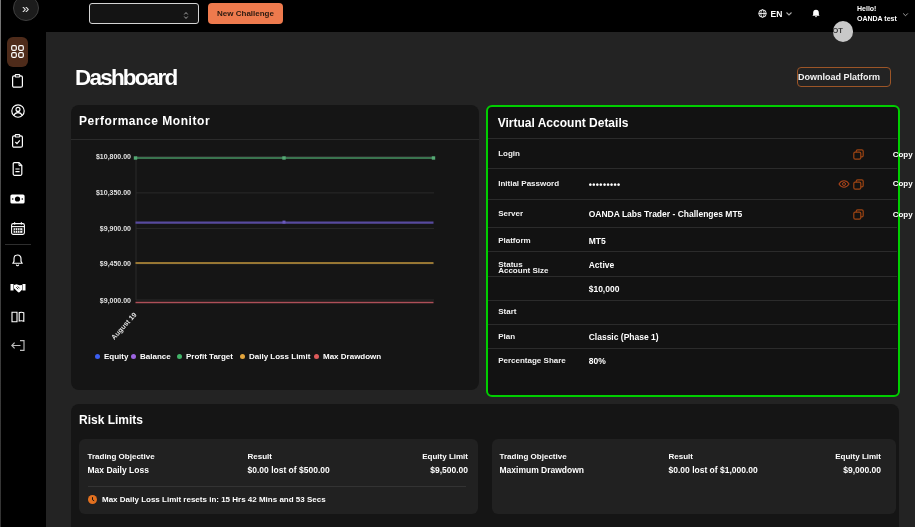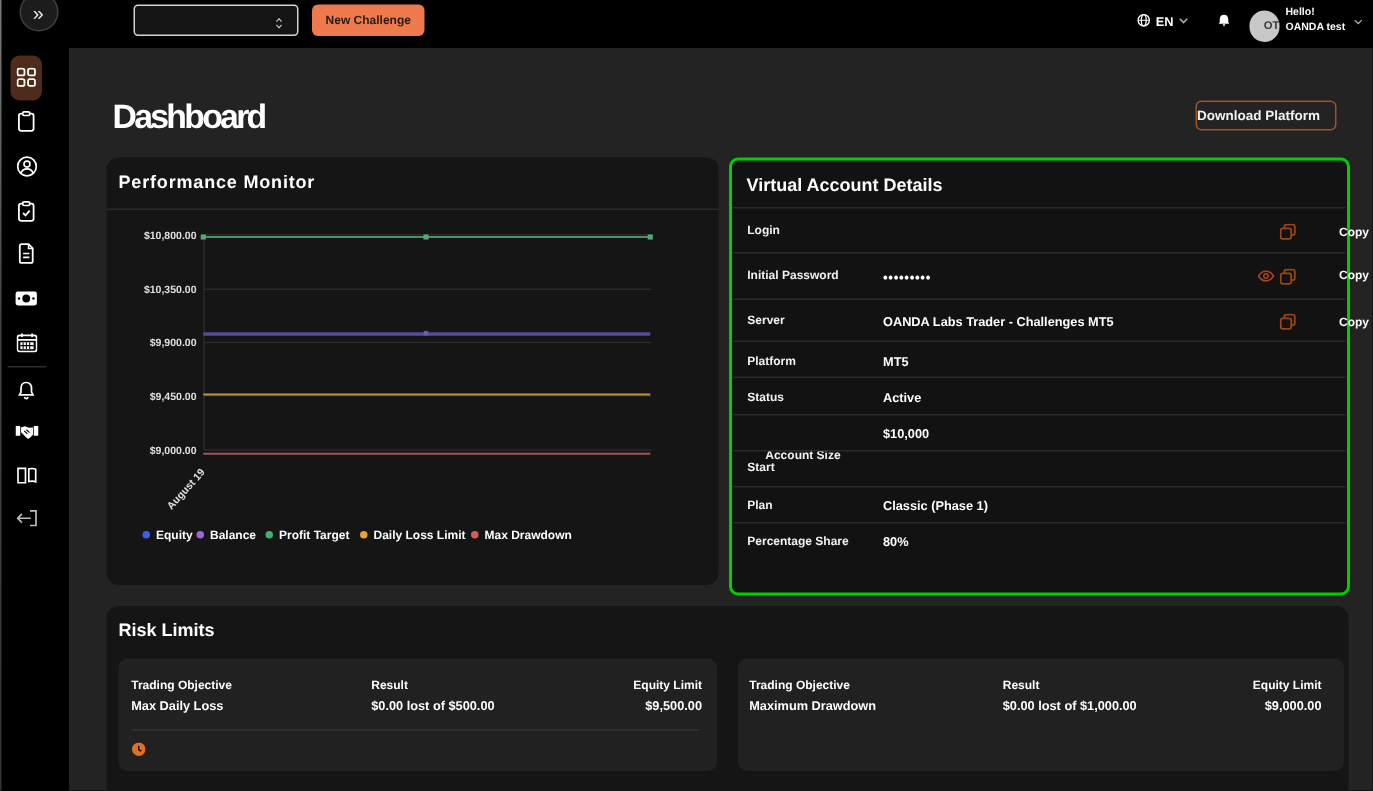--- a/index.html
+++ b/index.html
@@ -38,21 +38,21 @@
     <path d="M1 6 H11" stroke="#fff" stroke-width="1.1" fill="none"></path>
   </svg>
   <div class="abs white" style="left:770.5px; top:8.5px; font-size:8.5px; font-weight:bold;">EN</div>
   <svg class="abs" style="left:785px; top:10.5px;" width="8" height="6" viewBox="0 0 8 6">
       <path d="M1.5 1.5 L4 4 L6.5 1.5" stroke="#aaa" stroke-width="1.1" fill="none"></path>
     </svg>
   <svg class="abs" style="left:811px; top:8.5px;" width="10" height="10" viewBox="0 0 12 11">
     <path d="M6 0.5 C3.8 0.5 2.6 2 2.6 4 L2.6 6.2 L1.8 7.6 L10.2 7.6 L9.4 6.2 L9.4 4 C9.4 2 8.2 0.5 6 0.5 Z" fill="#fff"></path>
     <path d="M4.8 8 L7.2 8 L6 9.8 Z" fill="#fff"></path>
   </svg>
-  <div class="abs" style="left:832.5px; top:7px; width:20.5px; height:20.5px; border-radius:50%; background:#c8c8c8; color:#3a3a3a; font-size:7.5px; font-weight:bold; text-align:right; line-height:20.5px;">OT</div>
+  <div class="abs" style="left:832.5px; top:21px; width:20.5px; height:20.5px; border-radius:50%; background:#c8c8c8; color:#3a3a3a; font-size:7.5px; font-weight:bold; text-align:left; line-height:20.5px;">OT</div>
   <div class="abs white" style="left:857px; top:4.5px; font-size:7px; font-weight:bold;">Hello!</div>
   <div class="abs white" style="left:857px; top:15px; font-size:7px; font-weight:bold;">OANDA test</div>
   <svg class="abs" style="left:902px; top:11.5px;" width="7" height="6" viewBox="0 0 9 7">
       <path d="M1.5 1.5 L4.5 4.5 L7.5 1.5" stroke="#bbb" stroke-width="1.1" fill="none"></path>
     </svg>
 
   <div class="abs" style="left:6.5px; top:37px; width:21.5px; height:29.5px; border-radius:6px; background:#4e2b1a;"></div>
 
   <svg class="abs" style="left:11px; top:45px;" width="13" height="13" viewBox="0 0 13 13">
     <rect x="0.7" y="0.7" width="4.6" height="4.6" rx="1.2" stroke="#fff" stroke-width="1.2" fill="none"></rect>
@@ -207,21 +207,21 @@
     <div class="abs sep" style="left:0; top:119.6px; width:409px;"></div>
 
     <div class="abs vlabel" style="top:128.5px;text-align:right;">Platform</div>
     <div class="abs vvalue" style="top:128.5px;">MT5</div>
     <div class="abs sep" style="left:0; top:144.4px; width:409px;"></div>
 
     <div class="abs vlabel" style="top:152.5px;">Status</div>
     <div class="abs vvalue" style="top:152.5px;">Active</div>
     <div class="abs sep" style="left:0; top:168.9px; width:409px;"></div>
 
-    <div class="abs vlabel" style="top:192px;margin-left:12px;">Account Size</div>
+    <div class="abs vlabel" style="top:159px;">Account Size</div>
     <div class="abs vvalue" style="top:176.5px;">$10,000</div>
     <div class="abs sep" style="left:0; top:192.9px; width:409px;"></div>
 
     <div class="abs vlabel" style="top:200px;">Start</div>
     <div class="abs sep" style="left:0; top:216.5px; width:409px;"></div>
 
     <div class="abs vlabel" style="top:224.5px;">Plan</div>
     <div class="abs vvalue" style="top:224.5px;">Classic (Phase 1)</div>
     <div class="abs sep" style="left:0; top:240.5px; width:409px;"></div>
 
@@ -236,20 +236,21 @@
       <div class="abs white" style="left:168.5px; top:13px; font-size:8px; font-weight:bold;">Result</div>
       <div class="abs white" style="right:10px; top:13px; font-size:8px; font-weight:bold;">Equity Limit</div>
       <div class="abs white" style="left:8.5px; top:26px; font-size:8.5px; font-weight:600;">Max Daily Loss</div>
       <div class="abs white" style="left:168.5px; top:26px; font-size:8.5px; font-weight:600;">$0.00 lost of $500.00</div>
       <div class="abs white" style="right:10px; top:26px; font-size:8.5px; font-weight:600;">$9,500.00</div>
       <div class="abs" style="left:8.5px; top:47.5px; width:378px; height:1px; background:#333;"></div>
       <svg class="abs" style="left:9px; top:56px;" width="9" height="9" viewBox="0 0 9 9">
         <circle cx="4.5" cy="4.5" r="4.5" fill="#e2701f"></circle>
         <path d="M4.5 2.2 L4.5 4.8 L6.2 5.8" stroke="#141414" stroke-width="1" fill="none"></path>
       </svg>
+      <div class="abs white" style="left:23px; top:56.5px; font-size:8px; font-weight:bold;">Max Daily Loss Limit resets in: 15 Hrs 42 Mins and 53 Secs</div>
     </div>
     <div class="abs" style="left:420.5px; top:34.5px; width:404.5px; height:75px; background:#212121; border-radius:6px;">
       <div class="abs white" style="left:8px; top:13px; font-size:8px; font-weight:bold;">Trading Objective</div>
       <div class="abs white" style="left:177px; top:13px; font-size:8px; font-weight:bold;">Result</div>
       <div class="abs white" style="right:15px; top:13px; font-size:8px; font-weight:bold;">Equity Limit</div>
       <div class="abs white" style="left:8px; top:26px; font-size:8.5px; font-weight:600;">Maximum Drawdown</div>
       <div class="abs white" style="left:177px; top:26px; font-size:8.5px; font-weight:600;">$0.00 lost of $1,000.00</div>
       <div class="abs white" style="right:15px; top:26px; font-size:8.5px; font-weight:600;">$9,000.00</div>
     </div>
   </div>

